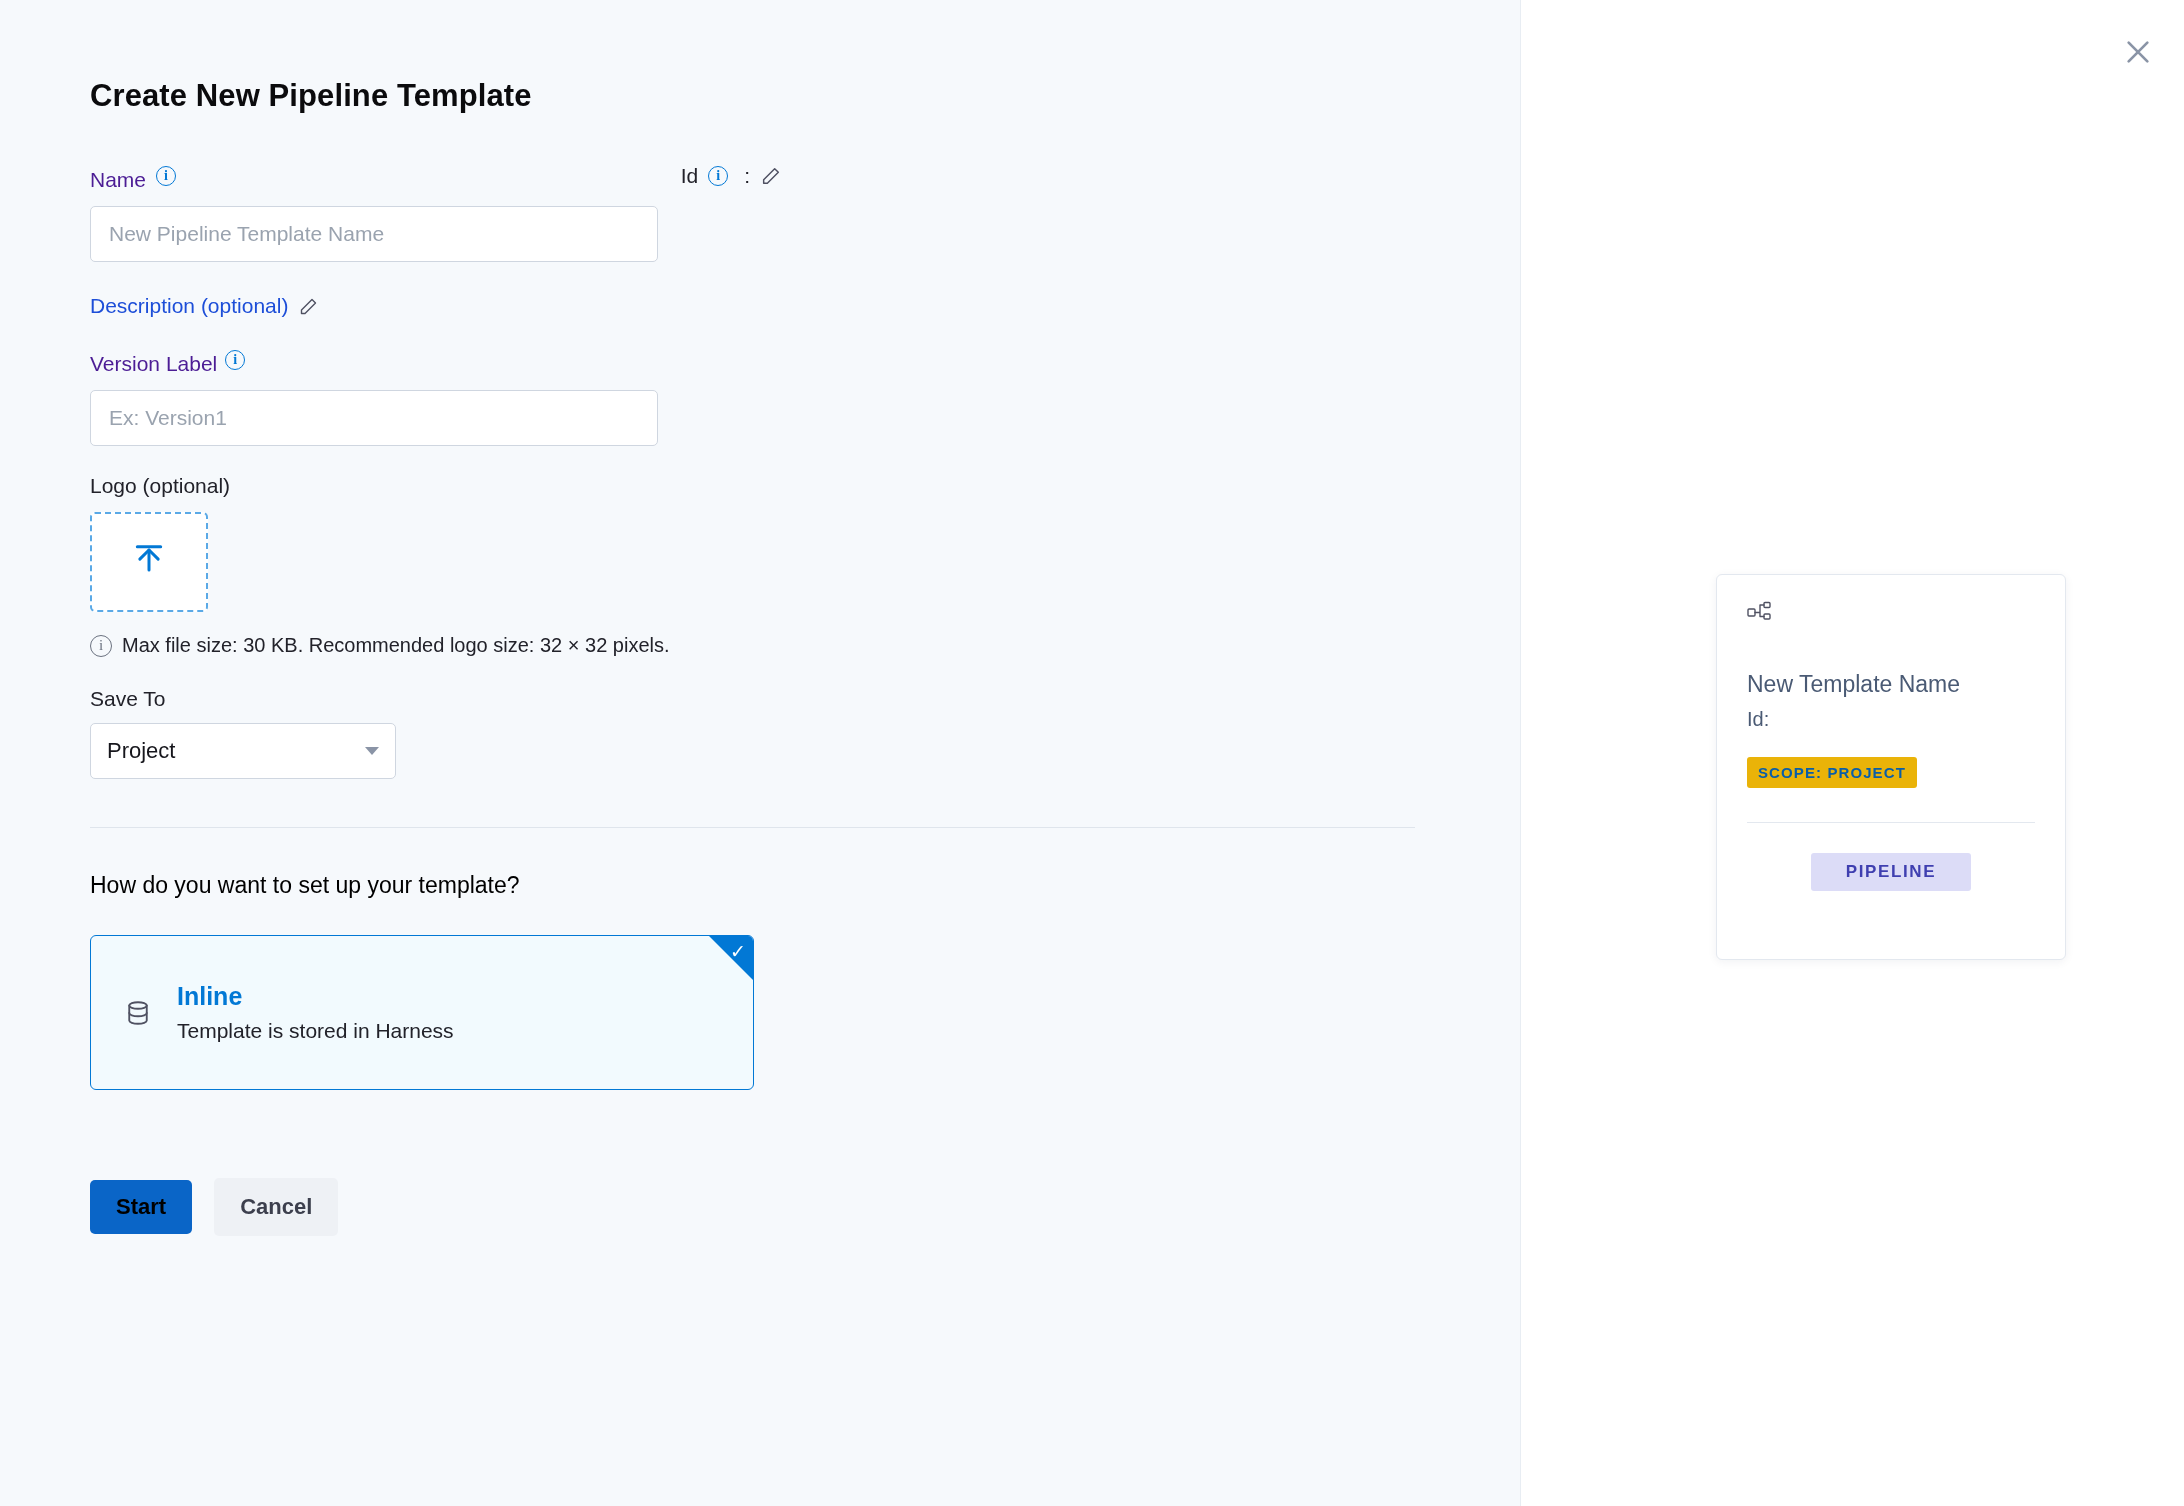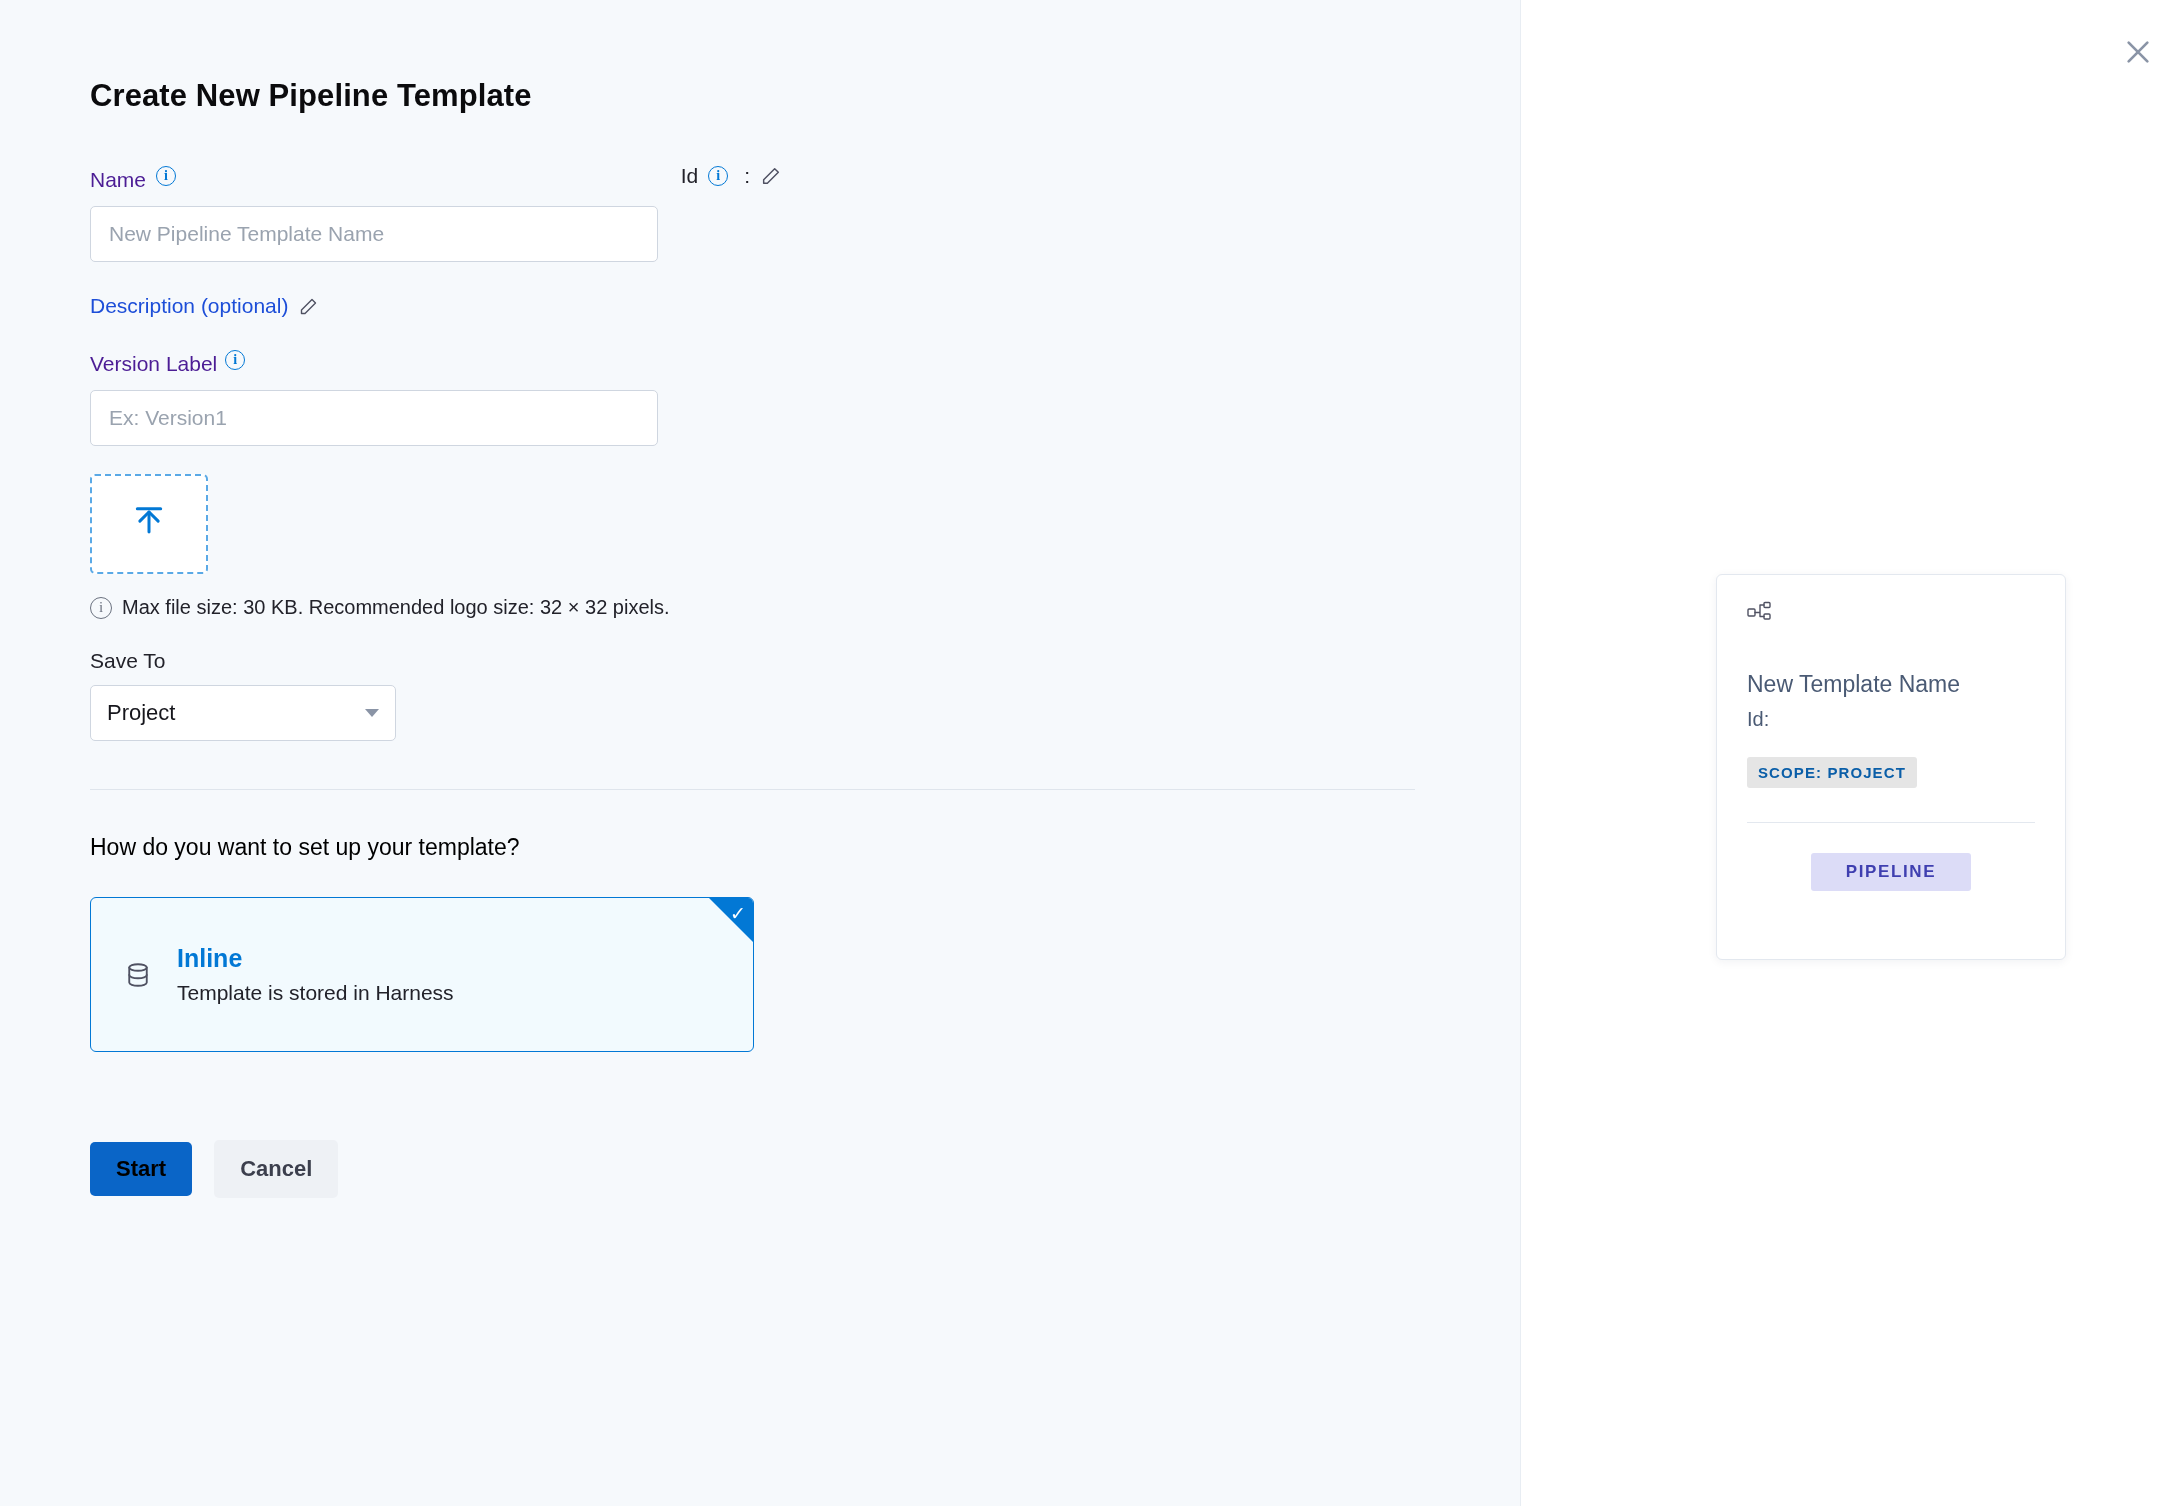--- a/index.html
+++ b/index.html
@@ -240,21 +240,21 @@
     color: #4a5a74;
     margin-bottom: 10px;
   }
   .preview-id {
     font-size: 20px;
     color: #4a5a74;
     margin-bottom: 26px;
   }
   .scope-badge {
     display: inline-block;
-    background: #e5e5e5;
+    background: #eab308;
     color: #0a5ea8;
     font-size: 15px;
     font-weight: bold;
     letter-spacing: 1.1px;
     padding: 7px 11px;
     border-radius: 3px;
   }
   .preview-divider {
     margin-top: 34px;
     height: 1px;
@@ -321,20 +321,21 @@
       <div class="version-block">
         <div class="label-row">
           <span class="field-label">Version Label</span>
           <span class="info-icon">i</span>
         </div>
         <input class="text-input" type="text" value="" placeholder="Ex: Version1" style="">
       </div>
 
       
       <div class="logo-block">
+        <div class="logo-label">Logo (optional)</div>
         <div class="logo-drop">
           <span>
             <svg width="40" height="40" viewBox="0 0 24 24" fill="none" stroke="#0278d5" stroke-width="1.8" stroke-linecap="round" stroke-linejoin="round">
               <path d="M12 18V6"></path>
                 <path d="M6.5 11.5L12 6l5.5 5.5"></path>
                 <path d="M5 4h14"></path>
             </svg>
           </span>
         </div>
         <div class="hint-row">

